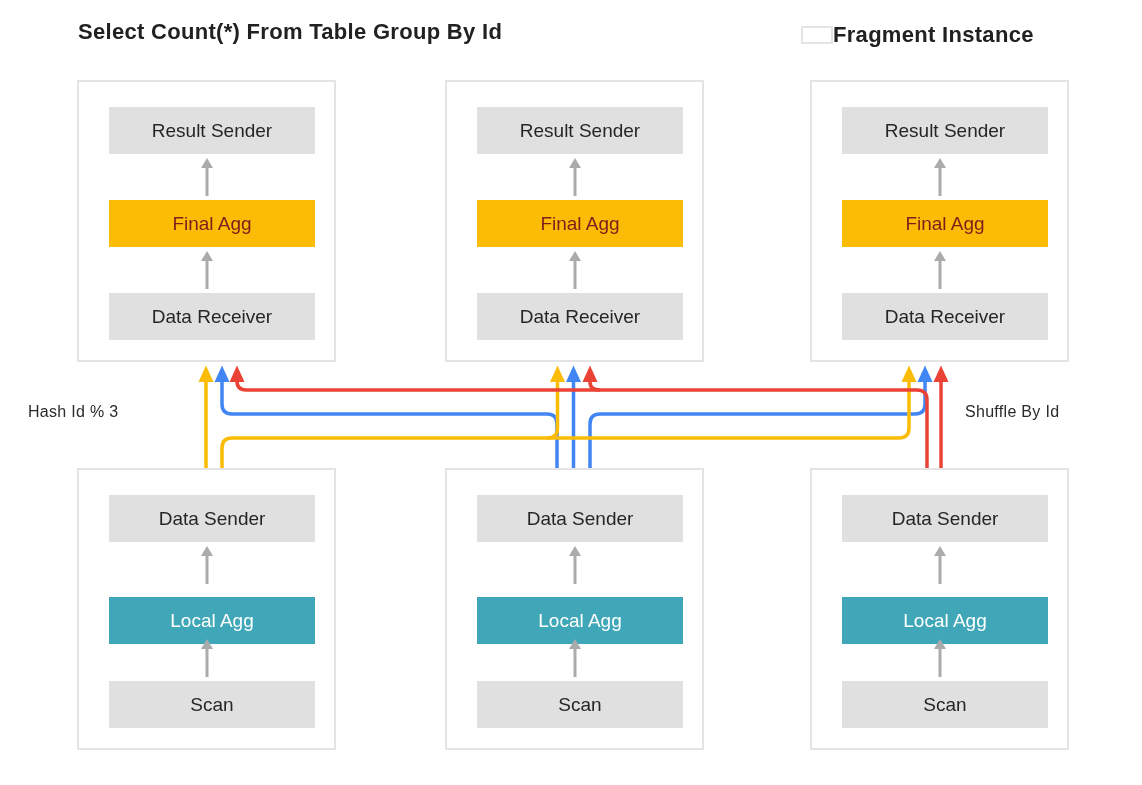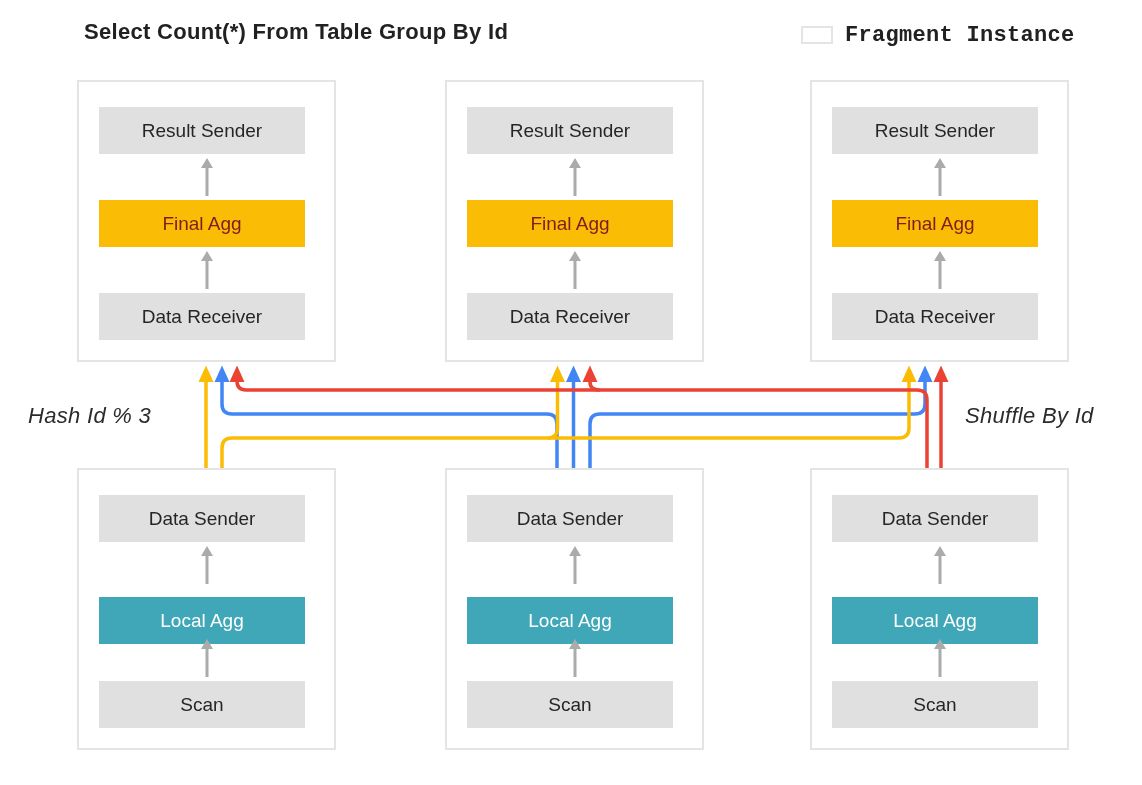--- a/index.html
+++ b/index.html
@@ -2,44 +2,44 @@
 <html style="--yellow: #FBBC05; --blue: #4285F4; --red: #EA4335; --teal: #3FA7B8; --node_gray: #E0E0E0; --arrow_gray: #ABABAB; --border_gray: #E4E4E4; --text_dark: #212121;"><head>
 <meta charset="utf-8">
 <style>
   html,body{margin:0;padding:0;background:#ffffff;}
   body{
     width:1142px;height:785px;position:relative;overflow:hidden;
     font-family:"Liberation Sans","DejaVu Sans",sans-serif;
     -webkit-font-smoothing:antialiased;
   }
   .title{
-    position:absolute;left:84px;top:19px;
+    position:absolute;left:78px;top:19px;
     font-size:22px;font-weight:700;letter-spacing:.3px;color:var(--text_dark);
   }
   .legend{
     position:absolute;left:801px;top:22px;height:26px;
-    display:flex;align-items:center;gap:12px;font-family:Liberation Mono, monospace;
+    display:flex;align-items:center;
   }
   .legend-swatch{
     width:28px;height:14px;background:#ffffff;
     border:2px solid var(--border_gray);display:inline-block;
   }
   .legend-label{font-size:22px;font-weight:700;letter-spacing:.3px;color:var(--text_dark);}
   .side-label{
-    position:absolute;font-size:22px;font-weight:500;letter-spacing:.3px;color:#2b2b2b;font-style:italic;
+    position:absolute;font-size:16px;font-weight:500;letter-spacing:.3px;color:#2b2b2b;
   }
   .side-label.left{left:28px;top:403px;}
   .side-label.right{left:965px;top:403px;}
 
   .fragment{
     position:absolute;width:259px;height:282px;box-sizing:border-box;
     border:2px solid var(--border_gray);background:#ffffff;
   }
   .node{
-    position:absolute;left:20px;width:206px;height:47px;
+    position:absolute;left:30px;width:206px;height:47px;
     display:flex;align-items:center;justify-content:center;
     font-size:19px;font-weight:500;color:#262626;
   }
   .node.gray{background:var(--node_gray);}
   .node.accent-yellow{background:var(--yellow);color:#7f1d1d;}
   .node.accent-teal{background:var(--teal);color:#ffffff;margin-top:9px;}
   .n1{top:25px}.n2{top:118px}.n3{top:211px}
 
   .varrow{position:absolute;left:50%;transform:translateX(-50%);width:14px;}
   .a1{top:76px;height:38px}.a2{top:169px;height:38px}

